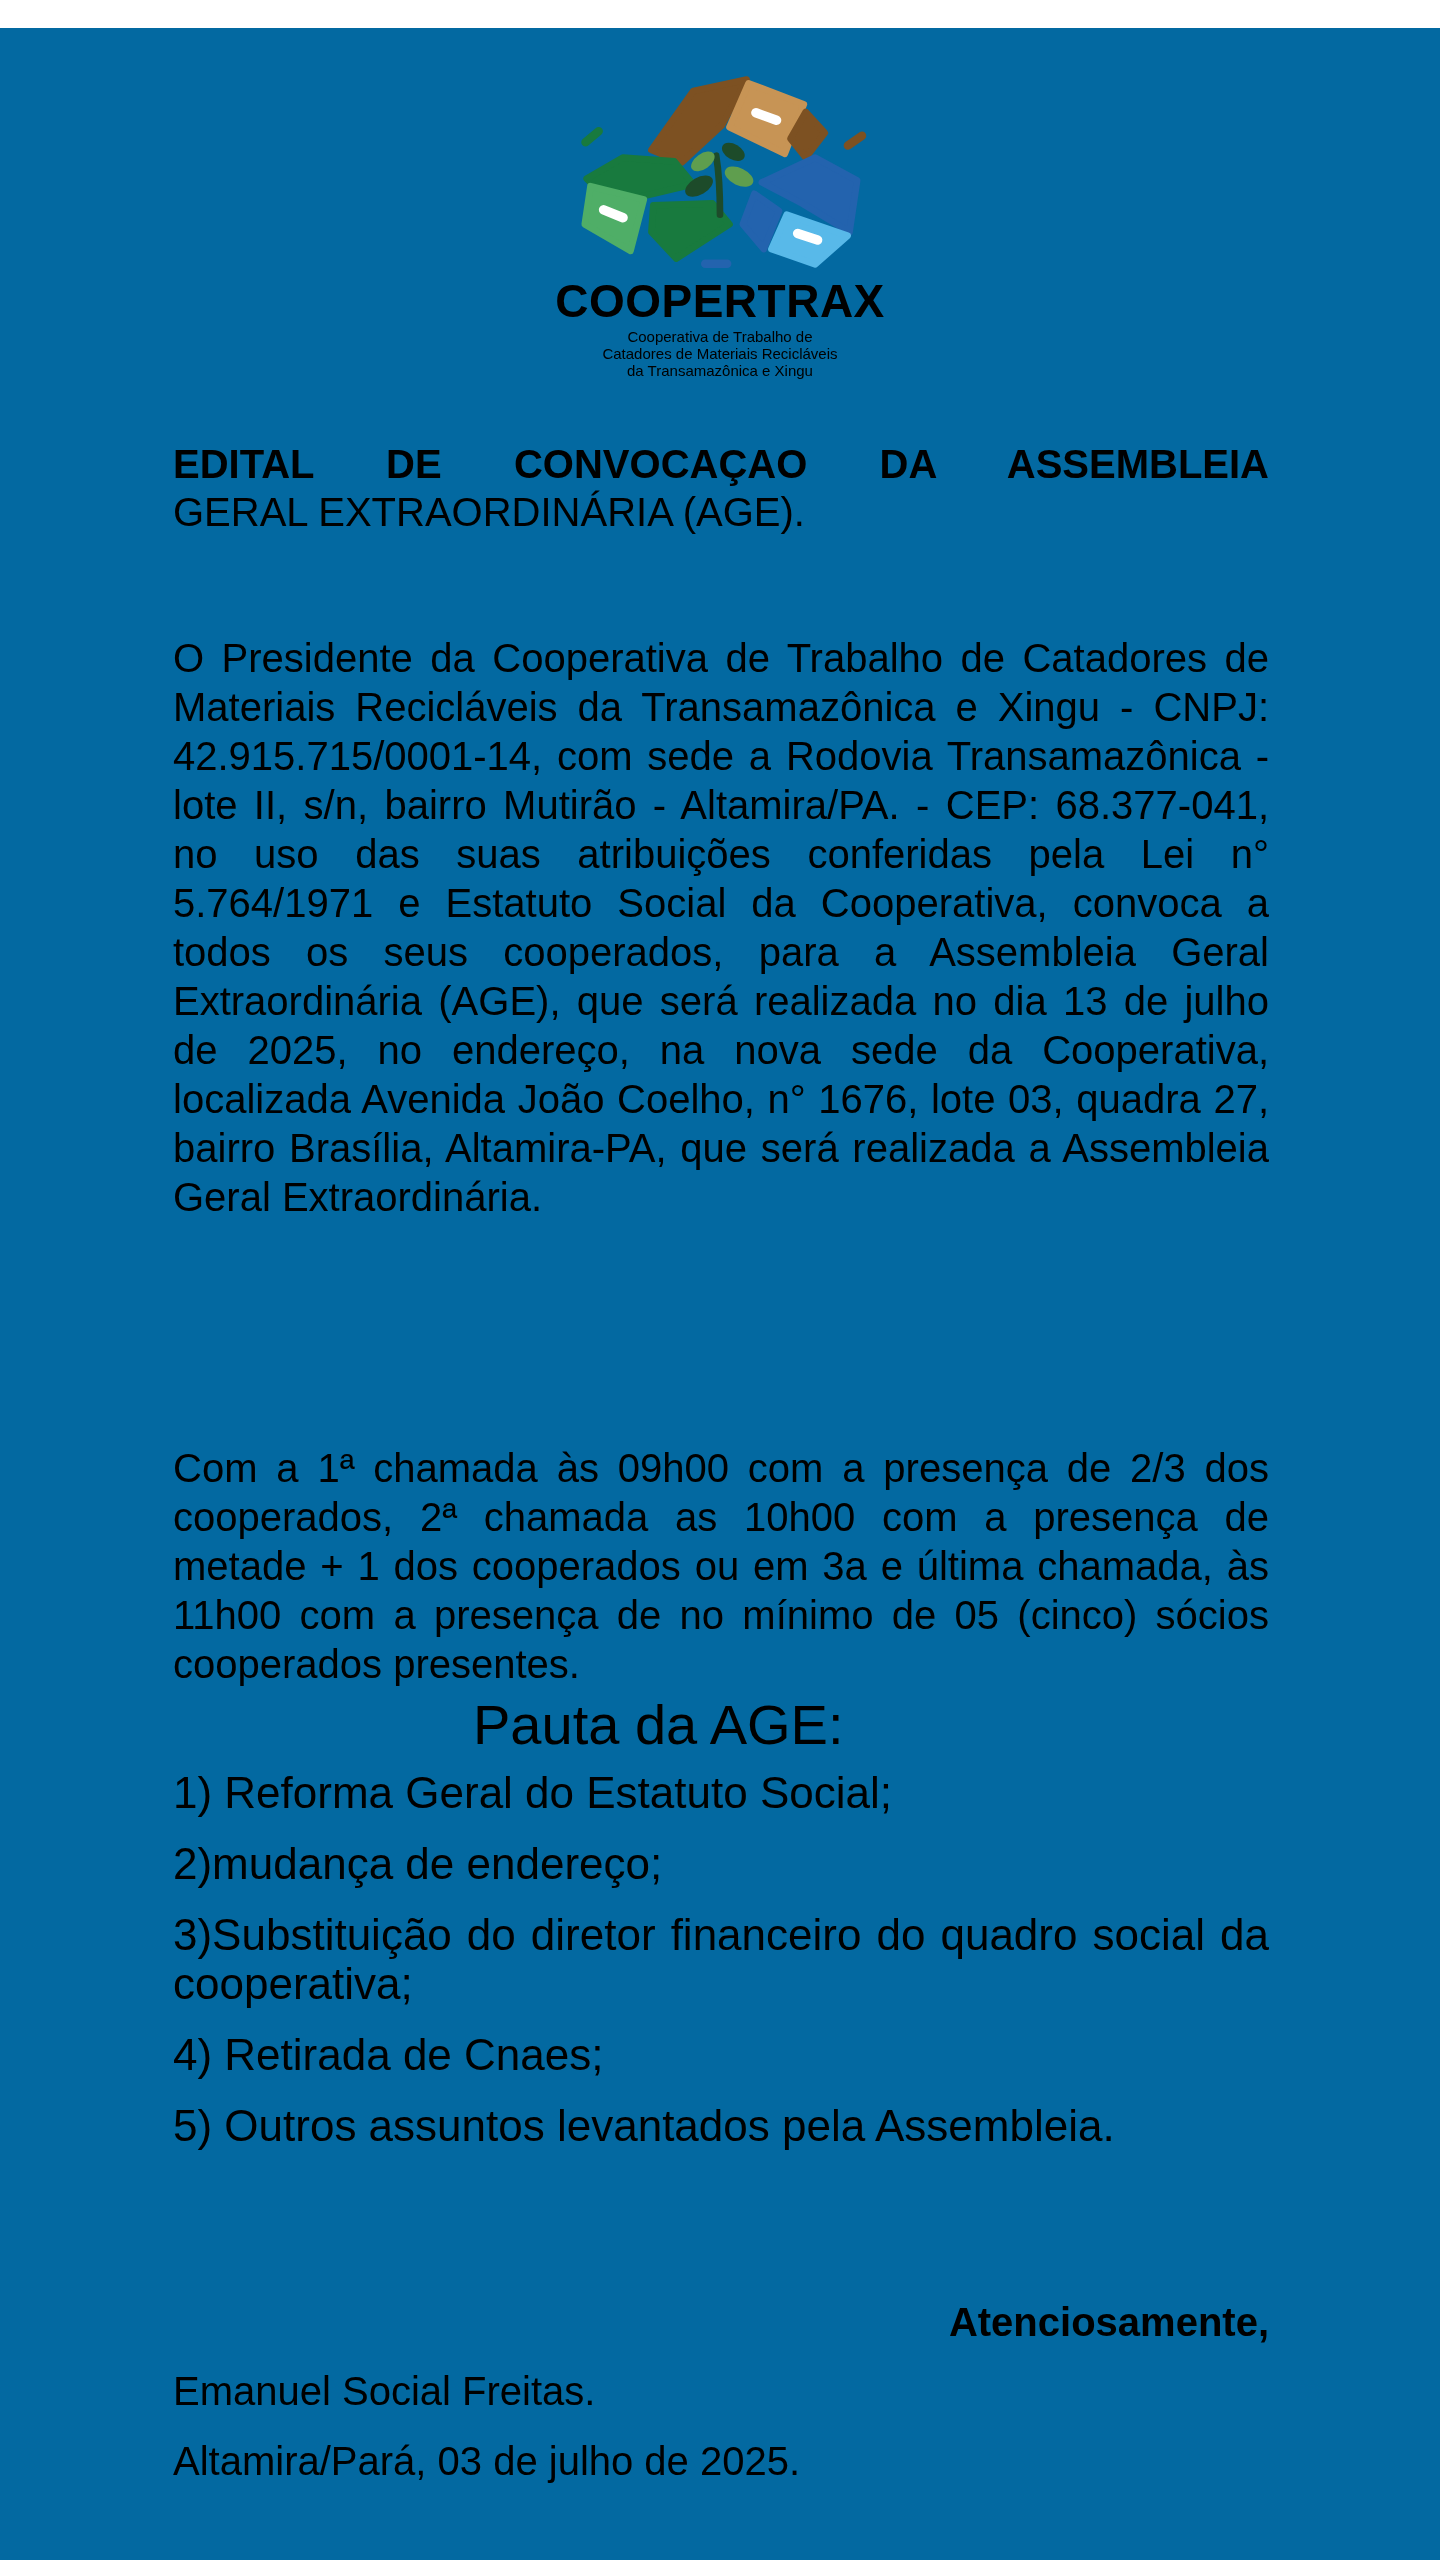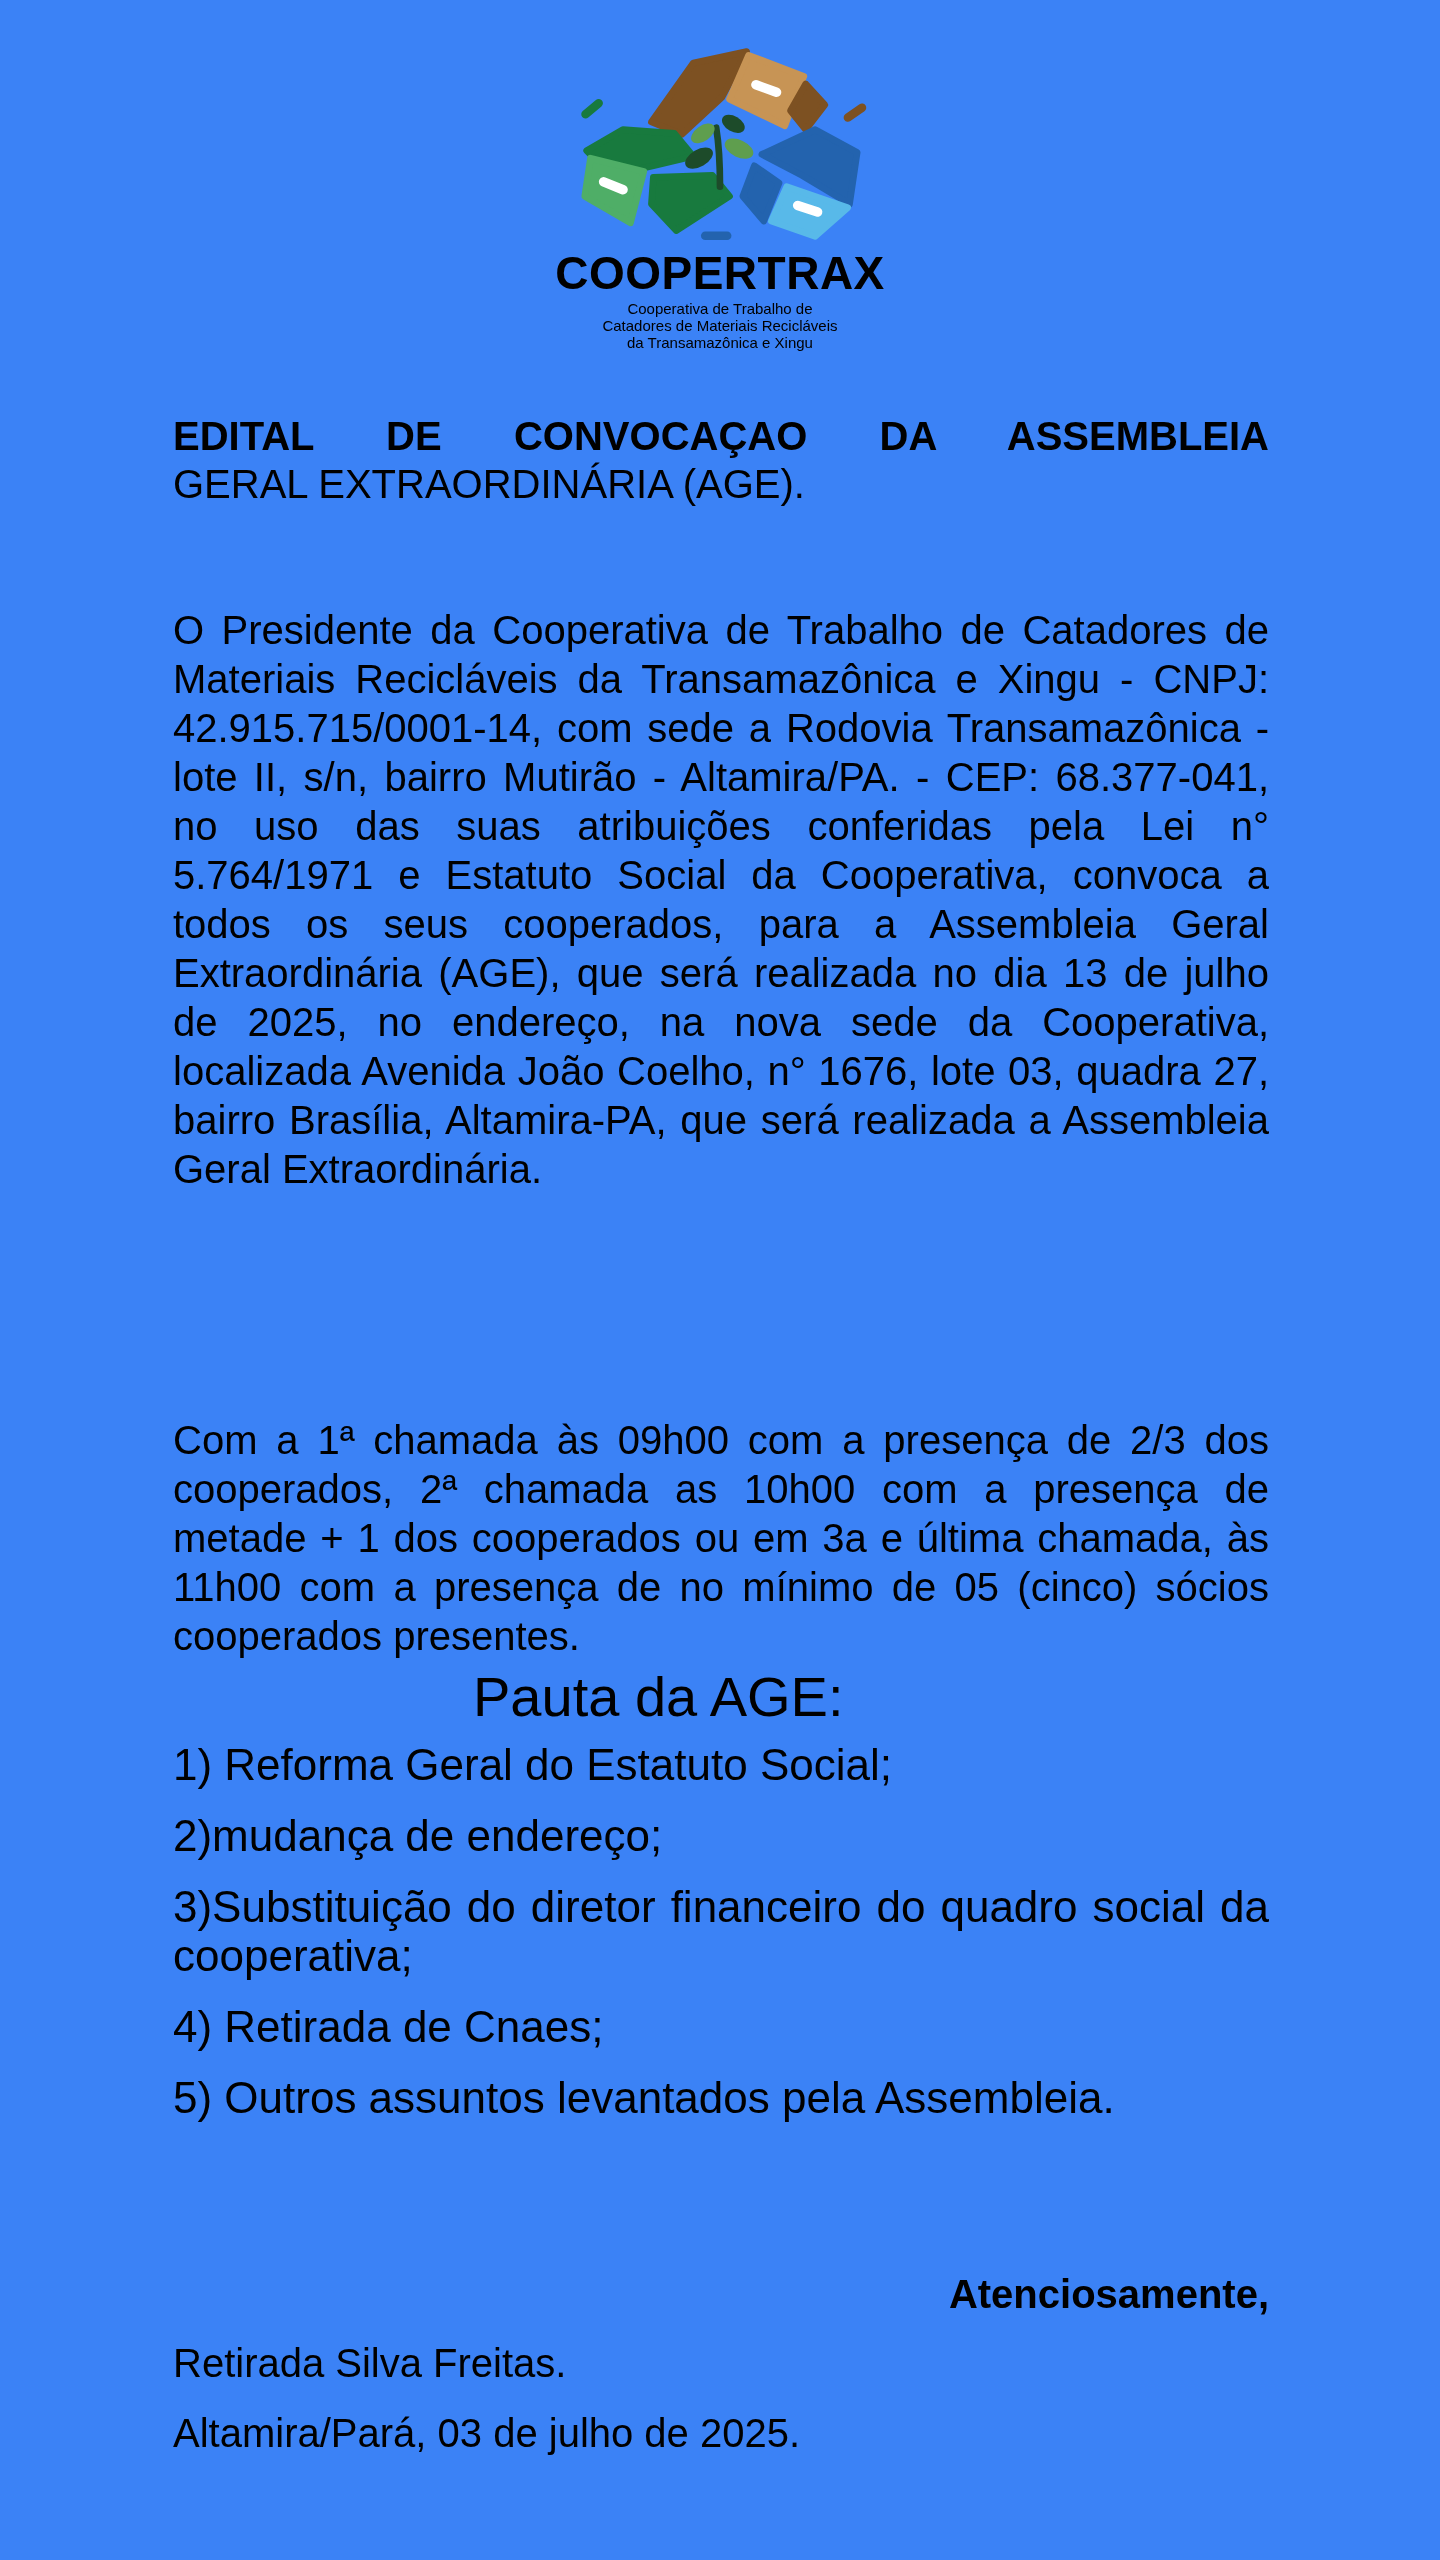--- a/index.html
+++ b/index.html
@@ -4,21 +4,21 @@
 <style>
   html, body { margin: 0; padding: 0; }
   body {
     width: 1440px; height: 2560px;
     background: #ffffff;
     font-family: "Liberation Sans", sans-serif;
     color: #000000;
     position: relative;
     overflow: hidden;
   }
-  .page { position: absolute; inset: 0; background: #3b82f6; }
+  .page { position: absolute; inset: 0; background: #0369a1; margin-top: 28px; }
 
   
   .logo-block { position: absolute; top: 42px; left: 0; width: 100%; text-align: center; }
   .logo-icon { display: block; margin: 0 auto; }
   .logo-wordmark {
     margin-top: 6px;
     font-size: 46px; font-weight: bold; letter-spacing: 0.5px;
     line-height: 50px; color: #000;
   }
   .logo-subtitle { margin-top: 2px; }
@@ -118,17 +118,17 @@
   <div class="doc-col agenda-list">
     <div class="agenda-item">1) Reforma Geral do Estatuto Social;</div>
     <div class="agenda-item">2)mudança de endereço;</div>
     <div class="agenda-item">3)Substituição do diretor financeiro do quadro social da cooperativa;</div>
     <div class="agenda-item">4) Retirada de Cnaes;</div>
     <div class="agenda-item">5) Outros assuntos levantados pela Assembleia.</div>
   </div>
 
   <div class="doc-col signature-block">
     <div class="sig-closing">Atenciosamente,</div>
-    <div class="sig-name">Retirada Silva Freitas.</div>
+    <div class="sig-name">Emanuel Social Freitas.</div>
     <div class="sig-place">Altamira/Pará, 03 de julho de 2025.</div>
   </div>
 
 </div>
 
 </body></html>

